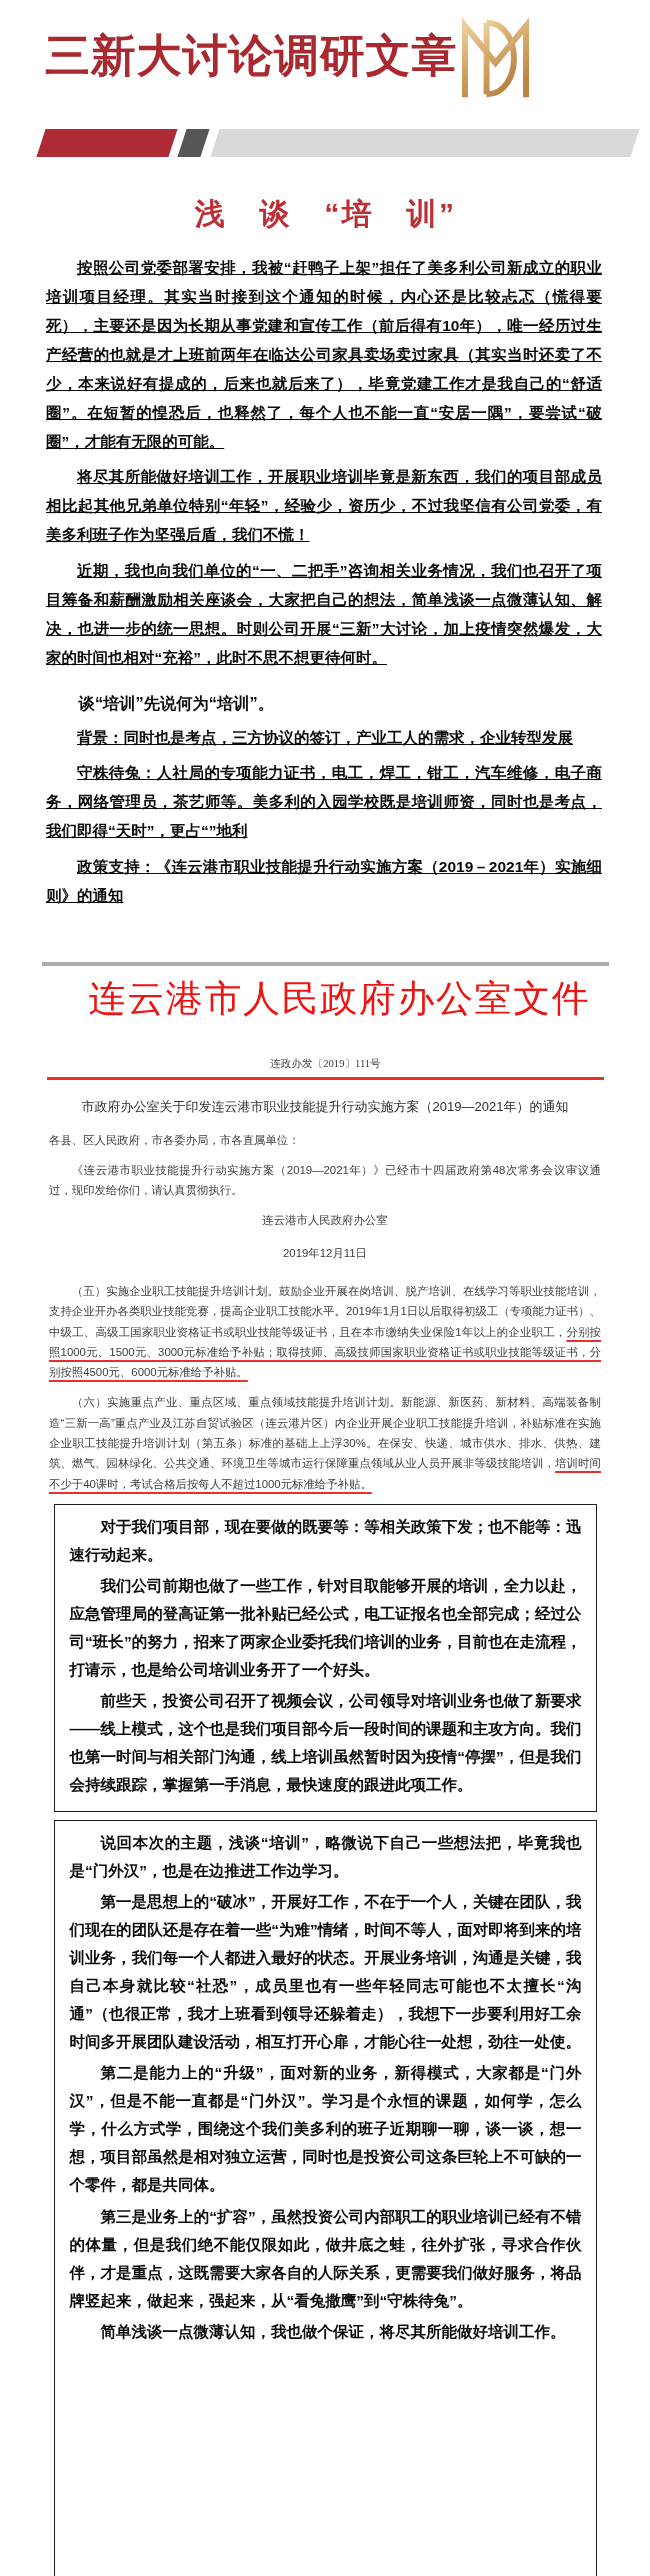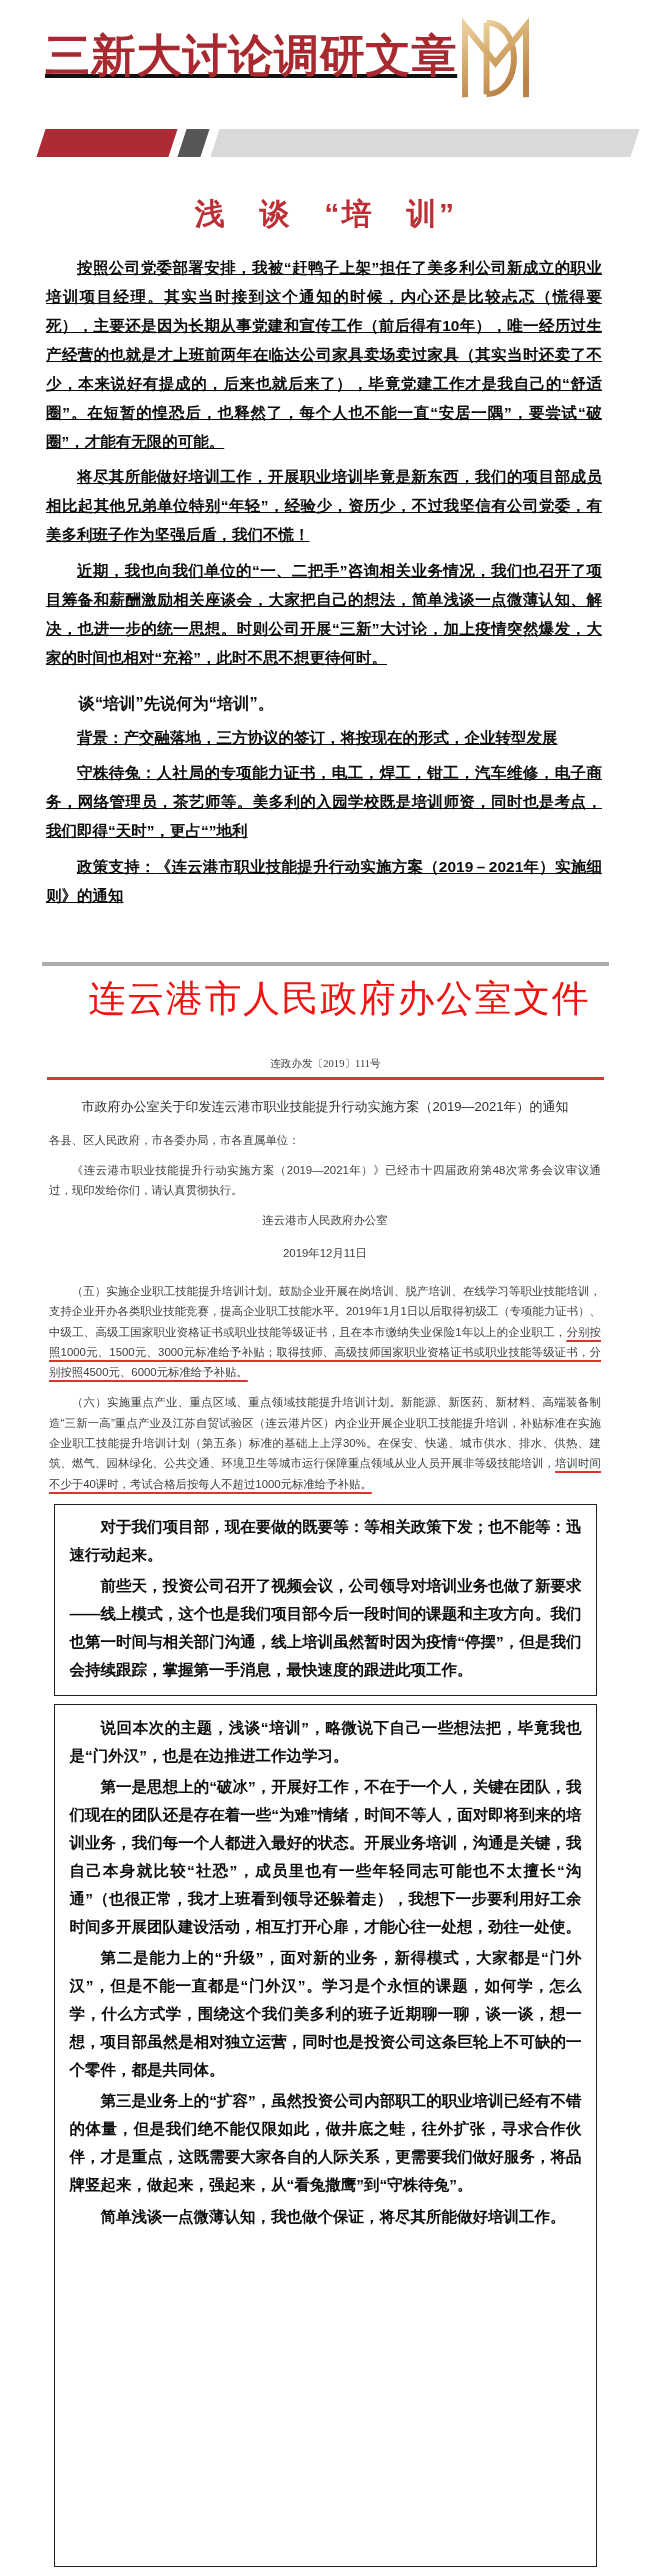--- a/index.html
+++ b/index.html
@@ -1,20 +1,20 @@
 <!DOCTYPE html>
 <html style="font-size:13px"><head>
 <meta charset="utf-8">
 <style>
   html,body{margin:0;padding:0;background:#ffffff;}
   body{width:651px;font-family:"Liberation Sans","DejaVu Sans",sans-serif;color:#111;}
   .page{width:651px;overflow:hidden;background:#fff;}
 
   
-  .masthead{display:flex;align-items:flex-start;padding:13px 0 0 45px;height:96px;text-decoration:underline;}
+  .masthead{display:flex;align-items:flex-start;padding:13px 0 0 45px;height:96px;}
   .masthead-title{font-size:45px;font-weight:900;color:#a8292f;letter-spacing:0.8px;line-height:85px;white-space:nowrap;}
   .masthead-logo{margin-left:4.9px;margin-top:3.3px;}
 
   
   .decor-bar{position:relative;height:28px;margin-top:19.5px;}
   .decor-bar .seg{position:absolute;top:0;height:28px;transform:skewX(-18deg);}
   .seg-red{left:41px;width:132px;background:#ad2b34;}
   .seg-dark{left:182px;width:23px;background:#565656;}
   .seg-light{left:215px;width:420px;background:#d9d9d9;}
 
@@ -74,21 +74,21 @@
 
   <div class="article-title">浅　谈　“培　训”</div>
 
   <div class="article">
     <p>按照公司党委部署安排，我被“赶鸭子上架”担任了美多利公司新成立的职业培训项目经理。其实当时接到这个通知的时候，内心还是比较忐忑（慌得要死），主要还是因为长期从事党建和宣传工作（前后得有10年），唯一经历过生产经营的也就是才上班前两年在临达公司家具卖场卖过家具（其实当时还卖了不少，本来说好有提成的，后来也就后来了），毕竟党建工作才是我自己的“舒适圈”。在短暂的惶恐后，也释然了，每个人也不能一直“安居一隅”，要尝试“破圈”，才能有无限的可能。</p>
     <p>将尽其所能做好培训工作，开展职业培训毕竟是新东西，我们的项目部成员相比起其他兄弟单位特别“年轻”，经验少，资历少，不过我坚信有公司党委，有美多利班子作为坚强后盾，我们不慌！</p>
     <p>近期，我也向我们单位的“一、二把手”咨询相关业务情况，我们也召开了项目筹备和薪酬激励相关座谈会，大家把自己的想法，简单浅谈一点微薄认知、解决，也进一步的统一思想。时则公司开展“三新”大讨论，加上疫情突然爆发，大家的时间也相对“充裕”，此时不思不想更待何时。</p>
 
     <div class="subhead">谈“培训”先说何为“培训”。</div>
 
-    <p class="kv"><b>背景：</b><span>产交融落地，三方协议的签订，将按现在的形式，企业转型发展</span></p>
+    <p class="kv"><b>背景：</b><span>同时也是考点，三方协议的签订，产业工人的需求，企业转型发展</span></p>
     <p class="kv"><b>守株待兔：</b><span>人社局的专项能力证书，电工，焊工，钳工，汽车维修，电子商务，网络管理员，茶艺师等。美多利的入园学校既是培训师资，同时也是考点，我们即得“天时”，更占“”地利</span></p>
     <p class="kv"><b>政策支持：</b><span>《连云港市职业技能提升行动实施方案（2019－2021年）实施细则》的通知</span></p>
   </div>
 
   <div>
     <div class="gov-topline"></div>
     <div class="gov-masthead">连云港市人民政府办公室文件</div>
     <div class="gov-docnum">连政办发〔2019〕111号</div>
     <div class="gov-redline"></div>
 
@@ -98,20 +98,21 @@
       <p class="indent">《连云港市职业技能提升行动实施方案（2019—2021年）》已经市十四届政府第48次常务会议审议通过，现印发给你们，请认真贯彻执行。</p>
       <p class="center">连云港市人民政府办公室</p>
       <p class="center" style="margin-bottom:18px;">2019年12月11日</p>
       <p class="indent"><span>（五）实施企业职工技能提升培训计划。鼓励企业开展在岗培训、脱产培训、在线学习等职业技能培训，支持企业开办各类职业技能竞赛，提高企业职工技能水平。2019年1月1日以后取得初级工（专项能力证书）、中级工、高级工国家职业资格证书或职业技能等级证书，且在本市缴纳失业保险1年以上的企业职工，</span><span class="u-red">分别按照1000元、1500元、3000元标准给予补贴；取得技师、高级技师国家职业资格证书或职业技能等级证书，分别按照4500元、6000元标准给予补贴。</span></p>
       <p class="indent"><span>（六）实施重点产业、重点区域、重点领域技能提升培训计划。新能源、新医药、新材料、高端装备制造“三新一高”重点产业及江苏自贸试验区（连云港片区）内企业开展企业职工技能提升培训，补贴标准在实施企业职工技能提升培训计划（第五条）标准的基础上上浮30%。在保安、快递、城市供水、排水、供热、建筑、燃气、园林绿化、公共交通、环境卫生等城市运行保障重点领域从业人员开展非等级技能培训，</span><span class="u-red">培训时间不少于40课时，考试合格后按每人不超过1000元标准给予补贴。</span></p>
     </div>
   </div>
 
   <div class="frame">
     <p>对于我们项目部，现在要做的既要等：等相关政策下发；也不能等：迅速行动起来。</p>
+    <p>我们公司前期也做了一些工作，针对目取能够开展的培训，全力以赴，应急管理局的登高证第一批补贴已经公式，电工证报名也全部完成；经过公司“班长”的努力，招来了两家企业委托我们培训的业务，目前也在走流程，打请示，也是给公司培训业务开了一个好头。</p>
     <p>前些天，投资公司召开了视频会议，公司领导对培训业务也做了新要求——线上模式，这个也是我们项目部今后一段时间的课题和主攻方向。我们也第一时间与相关部门沟通，线上培训虽然暂时因为疫情“停摆”，但是我们会持续跟踪，掌握第一手消息，最快速度的跟进此项工作。</p>
   </div>
 
   <div class="frame tall">
     <p>说回本次的主题，浅谈“培训”，略微说下自己一些想法把，毕竟我也是“门外汉”，也是在边推进工作边学习。</p>
     <p>第一是思想上的“破冰”，开展好工作，不在于一个人，关键在团队，我们现在的团队还是存在着一些“为难”情绪，时间不等人，面对即将到来的培训业务，我们每一个人都进入最好的状态。开展业务培训，沟通是关键，我自己本身就比较“社恐”，成员里也有一些年轻同志可能也不太擅长“沟通”（也很正常，我才上班看到领导还躲着走），我想下一步要利用好工余时间多开展团队建设活动，相互打开心扉，才能心往一处想，劲往一处使。</p>
     <p>第二是能力上的“升级”，面对新的业务，新得模式，大家都是“门外汉”，但是不能一直都是“门外汉”。学习是个永恒的课题，如何学，怎么学，什么方式学，围绕这个我们美多利的班子近期聊一聊，谈一谈，想一想，项目部虽然是相对独立运营，同时也是投资公司这条巨轮上不可缺的一个零件，都是共同体。</p>
     <p>第三是业务上的“扩容”，虽然投资公司内部职工的职业培训已经有不错的体量，但是我们绝不能仅限如此，做井底之蛙，往外扩张，寻求合作伙伴，才是重点，这既需要大家各自的人际关系，更需要我们做好服务，将品牌竖起来，做起来，强起来，从“看兔撒鹰”到“守株待兔”。</p>
     <p>简单浅谈一点微薄认知，我也做个保证，将尽其所能做好培训工作。</p>
   </div>

